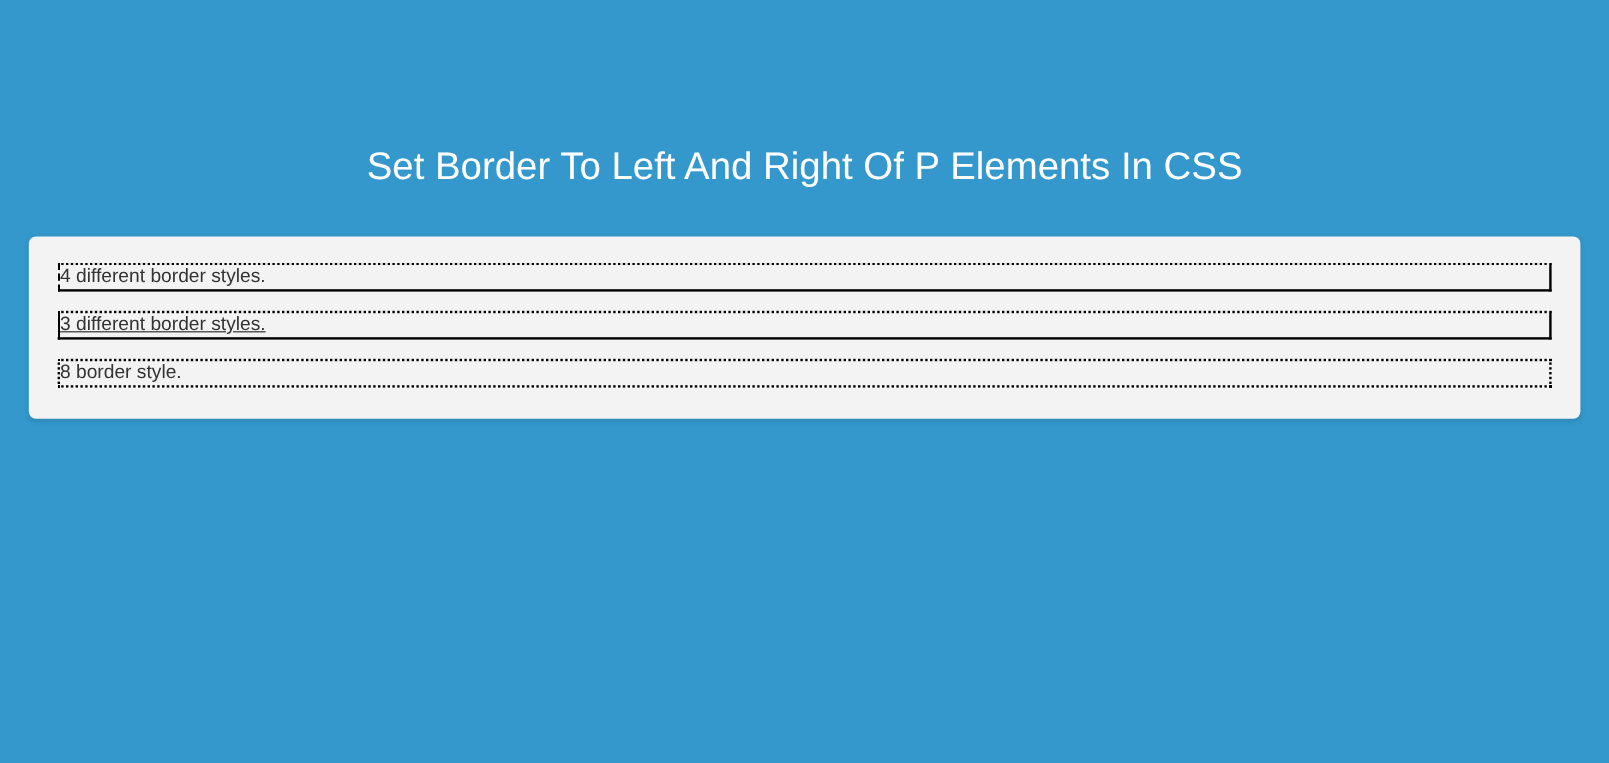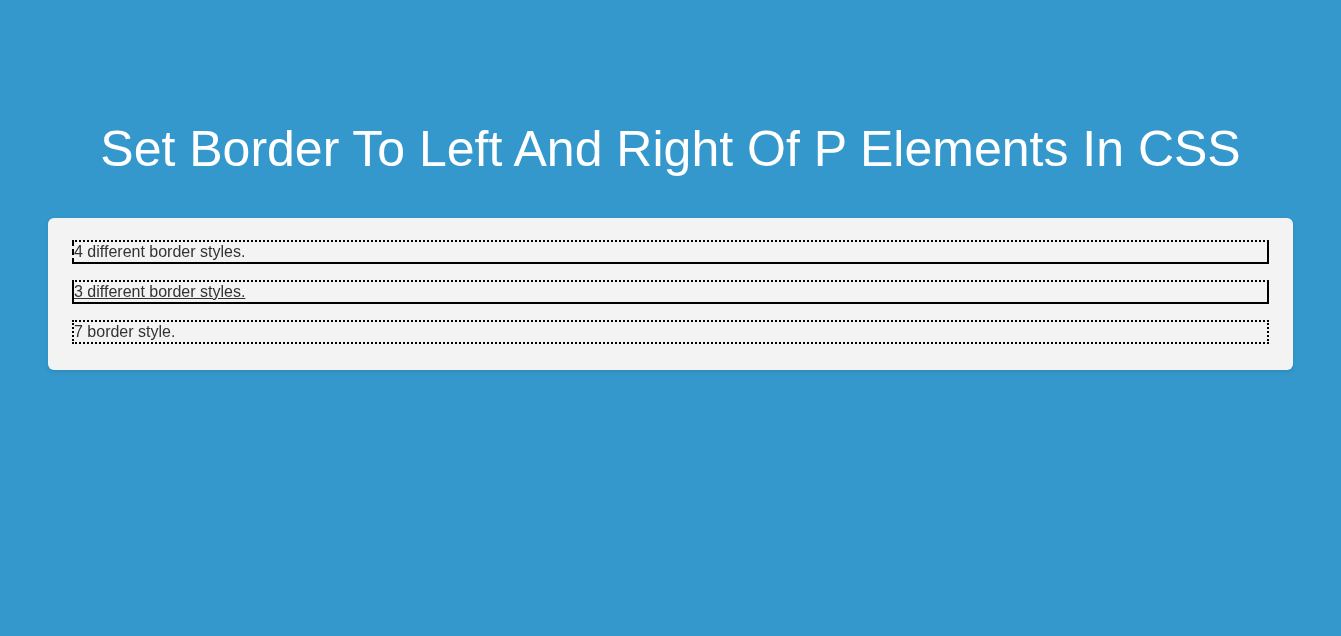--- a/index.html
+++ b/index.html
@@ -9,29 +9,29 @@
     width: 1341px;
     height: 636px;
     font-family: Arial, Helvetica, sans-serif;
   }
   body {
     background: #3498cc;
   }
   .page-title {
     text-align: center;
     color: #ffffff;
-    font-size: 50px;
+    font-size: 32px;
     font-weight: 400;
     margin: 0;
     padding-top: 120px;
     padding-bottom: 40px;
   }
   .card {
     background: #f3f3f3;
-    margin: 0 48px;
+    margin: 0 24px;
     border-radius: 6px;
     padding: 22px 24px 26px 24px;
     box-shadow: 0 2px 4px rgba(0,0,0,0.1);
   }
   .card p {
     margin: 0 0 16px 0;
     color: #333;
     font-size: 16px;
     line-height: 20px;
     background: transparent;
@@ -64,14 +64,14 @@
   }
 </style>
 </head>
 <body>
 
 <h1 class="page-title">Set Border To Left And Right Of P Elements In CSS</h1>
 
 <div class="card">
   <p class="p-four">4 different border styles.</p>
   <p class="p-three">3 different border styles.</p>
-  <p class="p-one">7 border style.</p>
+  <p class="p-one">8 border style.</p>
 </div>
 
 </body></html>

